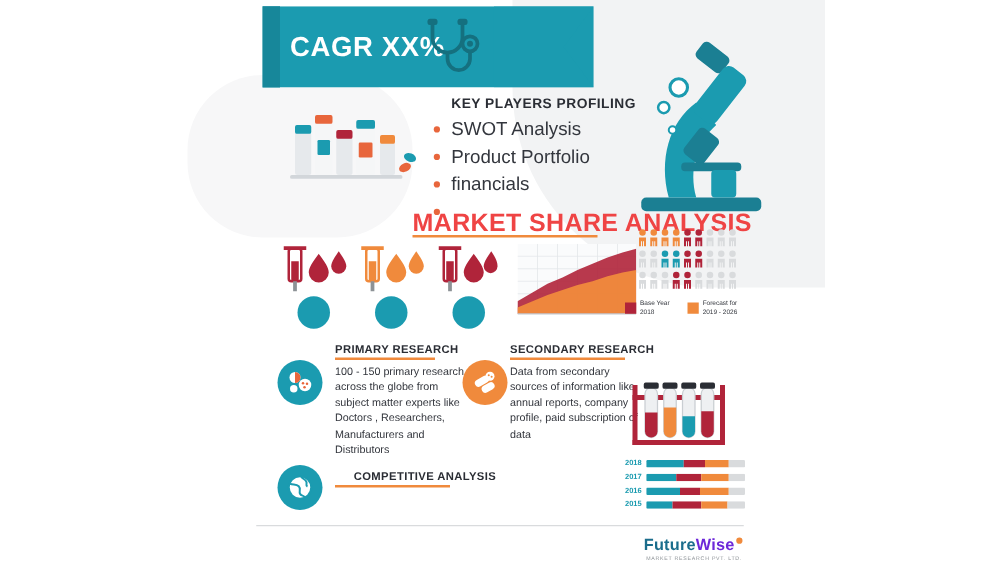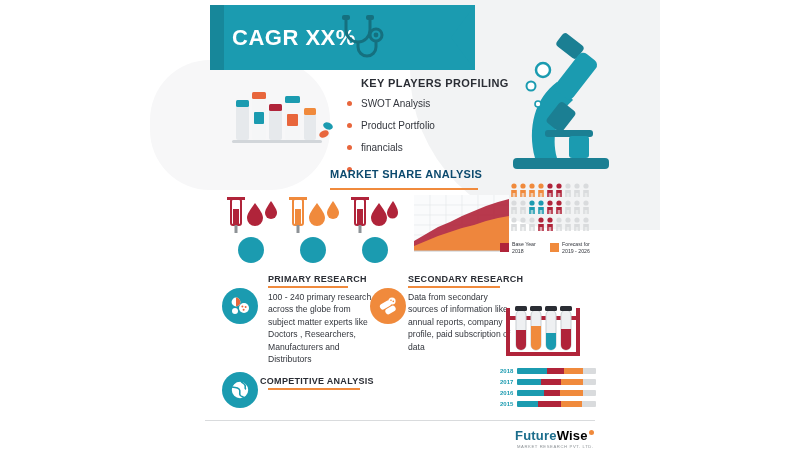--- a/index.html
+++ b/index.html
@@ -45,32 +45,32 @@
   }
 
   
   .kp-title{
     position:absolute;left:345px;top:77px;
     font-size:11px;font-weight:bold;color:#2a2d34;letter-spacing:.4px;padding-left:16px;
   }
   .kp-list{position:absolute;left:347px;top:93px;}
   .kp-item{display:flex;align-items:center;height:20px;margin-bottom:2px;}
   .kp-bullet{width:5px;height:5px;border-radius:50%;background:#e8663c;margin-right:9px;}
-  .kp-label{font-size:10px;color:#33363d;}
+  .kp-label{font-size:15px;color:#33363d;}
 
   
   .bottles{position:absolute;left:228px;top:88px;width:110px;height:70px;}
 
   
   .microscope{position:absolute;left:495px;top:18px;width:130px;height:165px;}
 
   
   .ms-title{
     position:absolute;left:330px;top:168px;
-    font-size:11px;font-weight:bold;color:#0c4a6e;letter-spacing:.3px;
+    font-size:20px;font-weight:bold;color:#ef4444;letter-spacing:.3px;
   }
   .ms-underline{
     position:absolute;left:330px;top:188px;width:148px;height:2px;background:#f08a3c;
   }
 
   
   .syringes{position:absolute;left:215px;top:195px;width:185px;height:70px;}
 
   
   .areachart{position:absolute;left:414px;top:195px;width:95px;height:62px;}
@@ -95,21 +95,21 @@
   .blk-body{font-size:8.6px;color:#33363d;line-height:1.45;}
 
   .pr-title{position:absolute;left:268px;top:274px;}
   .pr-rule{position:absolute;left:268px;top:286px;width:80px;}
   .pr-body{position:absolute;left:268px;top:291px;width:108px;}
 
   .sr-title{position:absolute;left:408px;top:274px;}
   .sr-rule{position:absolute;left:408px;top:286px;width:92px;}
   .sr-body{position:absolute;left:408px;top:291px;width:106px;}
 
-  .ca-title{position:absolute;left:260px;top:376px;}
+  .ca-title{position:absolute;left:283px;top:376px;}
   .ca-rule{position:absolute;left:268px;top:388px;width:92px;}
   .ca-body{position:absolute;left:268px;top:393px;width:175px;}
 
   
   .tubes{position:absolute;left:502px;top:300px;width:82px;height:62px;}
 
   
   .yearbars{position:absolute;left:500px;top:366px;width:96px;height:42px;}
   .yb-row{display:flex;align-items:center;height:9px;margin-bottom:2px;}
   .yb-year{font-size:6px;color:#1b9bb0;font-weight:bold;width:17px;}
@@ -117,21 +117,21 @@
   .yb-seg{height:6px;}
 
   
   .footer-rule{position:absolute;left:205px;top:420px;width:390px;height:1px;background:#d9dbdd;}
   .contact{
     position:absolute;left:252px;top:431px;
     font-size:10.5px;font-weight:bold;color:#2a2d34;letter-spacing:.2px;margin-top:48px;
   }
   .logo{position:absolute;left:515px;top:428px;}
   .logo-main{font-size:13px;font-weight:bold;color:#1b6d8c;letter-spacing:.2px;}
-  .logo-main .wise{color:#000000;}
+  .logo-main .wise{color:#6d28d9;}
   .logo-sub{font-size:4.2px;color:#8d9296;letter-spacing:.6px;margin-top:1px;text-align:right;}
   .logo-dot{display:inline-block;width:5px;height:5px;border-radius:50%;background:#f08a3c;vertical-align:super;margin-left:1px;}
 </style>
 </head>
 <body>
 
 <div class="page">
 
   <div class="blob"></div>
   <div class="blob2"></div>
@@ -397,21 +397,21 @@
       <path d="M6 1.6 a4.4 4.4 0 0 1 0 8.8 z" fill="#e8663c"></path>
       <circle cx="14" cy="12" r="5" fill="#ffffff"></circle>
       <circle cx="12.4" cy="10.6" r="1" fill="#e8663c"></circle>
       <circle cx="15.6" cy="11" r="1" fill="#e8663c"></circle>
       <circle cx="13.6" cy="13.8" r="1" fill="#e8663c"></circle>
       <circle cx="5" cy="15" r="3" fill="#ffffff"></circle>
     </svg>
   </div>
   <div class="blk-title pr-title">PRIMARY RESEARCH</div>
   <div class="blk-rule pr-rule"></div>
-  <div class="blk-body pr-body">100 - 240 primary research across the globe from subject matter experts like Doctors , Researchers, Manufacturers and Distributors</div>
+  <div class="blk-body pr-body">100 - 150 primary research across the globe from subject matter experts like Doctors , Researchers, Manufacturers and Distributors</div>
 
   <div class="circ sr-circ">
     <svg width="20" height="20" viewBox="0 0 20 20">
       <rect x="1.5" y="6" width="12" height="6" rx="3" fill="#ffffff" transform="rotate(-30 7.5 9)"></rect>
       <rect x="7" y="11" width="11" height="6" rx="3" fill="#ffffff" transform="rotate(-30 12.5 14)"></rect>
       <circle cx="14" cy="5" r="3.6" fill="#ffffff"></circle>
       <circle cx="13" cy="4.2" r=".8" fill="#f08a3c"></circle>
       <circle cx="15.3" cy="5.4" r=".8" fill="#f08a3c"></circle>
     </svg>
   </div>

